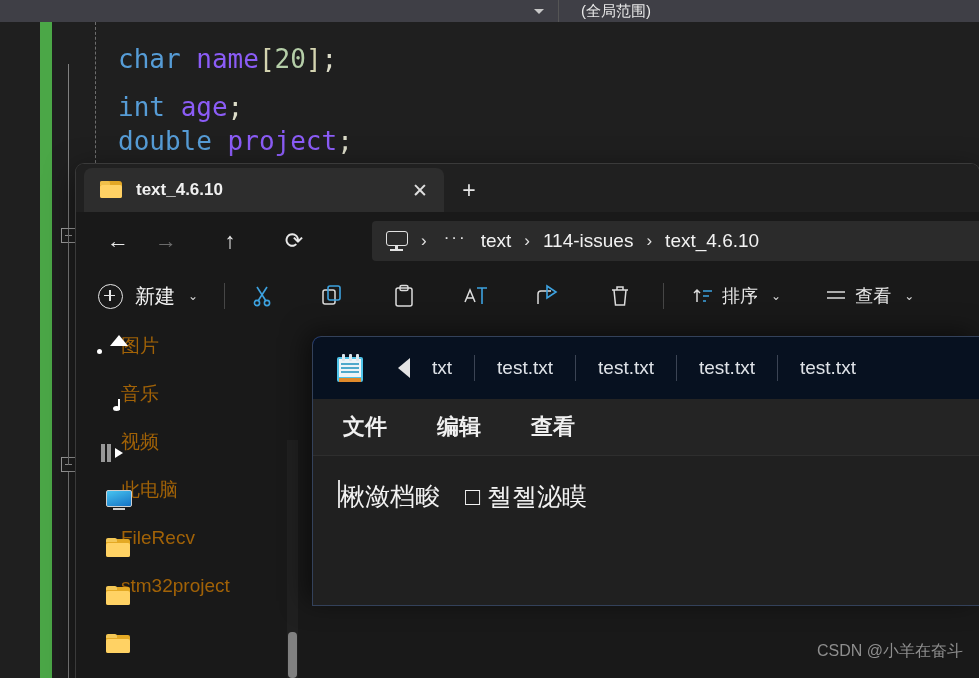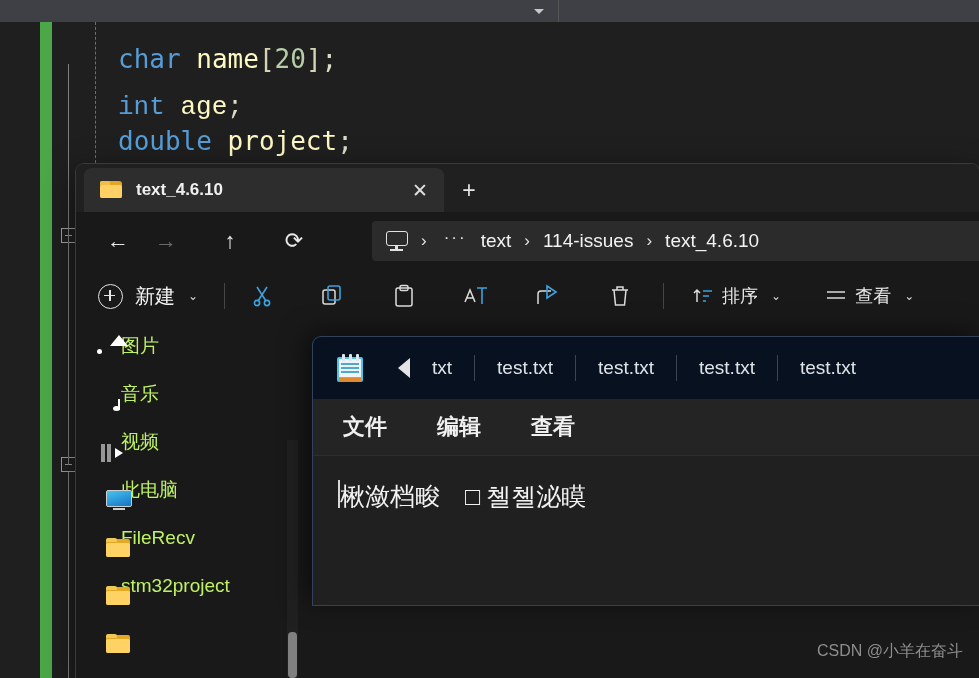--- a/index.html
+++ b/index.html
@@ -22,21 +22,21 @@
   #vs-editor{position:absolute;left:0;top:22px;width:979px;height:656px;background:#1f1f1f;}
   .vs-green-bar{position:absolute;left:40px;top:0;width:12px;height:656px;background:#4ba747;}
   .gutter-line{position:absolute;left:68px;width:1px;background:#808080;}
   .collapse-box{position:absolute;width:15px;height:15px;border:1px solid #a0a0a0;
       box-sizing:border-box;background:transparent;}
   .collapse-box::before{content:"";position:absolute;left:3px;top:6px;width:7px;height:1px;background:#a0a0a0;}
   .vs-dashed{position:absolute;left:95px;width:0;border-left:1px dashed #6e6e6e;}
   .code-line{position:absolute;left:118px;white-space:pre;
       font-family:"DejaVu Sans Mono","Liberation Mono",monospace;font-size:26px;letter-spacing:0px;}
   .kw{color:#569cd6;}
-  .id{color:#fef9c3;}
+  .id{color:#8b5cf6;}
   .brk{color:#d4d4b0;}
   .num{color:#b5cea8;}
   .pun{color:#dcdcc8;}
   .brace{color:#dcdcc8;}
 
   
   #explorer{position:absolute;left:76px;top:164px;width:903px;height:514px;
       background:#191919;border-radius:8px 8px 0 0;overflow:hidden;
       box-shadow:0 0 0 1px #3a3a3a, 0 8px 30px rgba(0,0,0,.55);}
   #exp-tabstrip{position:absolute;left:0;top:0;width:903px;height:48px;background:#202020;}
@@ -71,21 +71,21 @@
   .plus-circle{width:23px;height:23px;border:1.7px solid #e6e6e6;border-radius:50%;position:relative;margin-right:12px;}
   .plus-circle::before{content:"";position:absolute;left:5px;top:10px;width:11px;height:1.7px;background:#e6e6e6;}
   .plus-circle::after{content:"";position:absolute;left:10px;top:5px;width:1.7px;height:11px;background:#e6e6e6;}
   #new-label{color:#f2f2f2;font-size:20px;}
   .caret-sm{margin-left:13px;color:#d6d6d6;font-size:12px;}
   .tb-sep{width:1px;height:26px;background:#464646;margin:0 14px;}
   .tb-ico{width:46px;height:38px;display:flex;align-items:center;justify-content:center;position:relative;}
   .tb-text{color:#e8e8e8;font-size:18px;display:flex;align-items:center;}
   #exp-sidebar{position:absolute;left:0;top:158px;width:296px;height:356px;background:#191919;}
   .side-item{position:relative;height:48px;display:flex;align-items:center;padding-left:30px;box-sizing:border-box;}
-  .side-label{color:#bef264;font-size:19px;margin-left:15px;white-space:nowrap;}
+  .side-label{color:#a16207;font-size:19px;margin-left:15px;white-space:nowrap;}
   .pin{position:absolute;right:26px;top:14px;width:18px;height:20px;}
   .pic-ico{width:24px;height:21px;background:linear-gradient(160deg,#3ba2e8,#1e7fd4);border-radius:2px;position:relative;overflow:hidden;}
   .pic-ico::before{content:"";position:absolute;left:4px;bottom:0;border-left:9px solid transparent;border-right:9px solid transparent;border-bottom:11px solid #ffffff;}
   .pic-ico::after{content:"";position:absolute;right:4px;top:3px;width:5px;height:5px;border-radius:50%;background:#ffffff;}
   .mus-ico{width:24px;height:24px;border-radius:50%;background:radial-gradient(circle at 35% 30%,#f28a8a,#e0567f);position:relative;}
   .mus-ico::before{content:"";position:absolute;left:12px;top:5px;width:2px;height:11px;background:#fff;}
   .mus-ico::after{content:"";position:absolute;left:7px;top:12px;width:7px;height:5px;border-radius:50%;background:#fff;}
   .vid-ico{width:24px;height:22px;background:linear-gradient(160deg,#b565f0,#8a38d8);border-radius:3px;position:relative;}
   .vid-ico::before{content:"";position:absolute;left:9px;top:6px;border-left:8px solid #fff;border-top:5px solid transparent;border-bottom:5px solid transparent;}
   .vid-ico .strip{position:absolute;top:2px;width:4px;height:18px;background:rgba(255,255,255,.55);}
@@ -111,52 +111,55 @@
   .np-ico .bar{position:absolute;left:2px;top:24px;width:22px;height:4px;background:#e08a2b;}
   .np-back-arrow{margin-left:35px;width:0;height:0;border-top:10px solid transparent;border-bottom:10px solid transparent;border-right:12px solid #e4e4e4;flex:0 0 auto;}
   .np-tab{color:#dfe3e8;font-size:19px;padding:0 22px;white-space:nowrap;}
   .np-tabsep{width:1px;height:26px;background:#3b4454;flex:0 0 auto;}
   #np-menubar{position:absolute;left:0;top:62px;width:666px;height:56px;background:#242424;
       display:flex;align-items:center;border-bottom:1px solid #2e2e2e;}
   .np-menu{color:#f0f0f0;font-size:22px;padding:0 20px;margin-left:10px;font-weight:bold;}
   #np-content{position:absolute;left:0;top:119px;width:666px;height:222px;background:#202020;}
   #np-caret{position:absolute;left:25px;top:24px;width:2px;height:28px;background:#d8d8d8;}
   #np-text{position:absolute;left:27px;top:24px;color:#f2f2f2;font-size:25px;white-space:pre;
-      font-family:Liberation Serif, serif;}
+      font-family:Liberation Sans, sans-serif;}
   #watermark{position:absolute;right:16px;bottom:16px;color:#8e8e8e;font-size:16px;white-space:nowrap;}
   .ico-stroke{stroke:#dcdcdc;stroke-width:1.5;fill:none;}
   .ico-accent{stroke:#3da2e0;stroke-width:1.6;fill:none;}
 </style>
 </head>
 <body>
 
 <div id="vs-root">
 
   <div id="vs-navbar">
     <div class="nav-seg" id="vs-nav-left">
       <span></span>
       <span id="vs-nav-caret"></span>
     </div>
     <div id="vs-nav-divider"></div>
+    <div class="nav-seg" id="vs-nav-right">
+      <span>(全局范围)</span>
+    </div>
   </div>
 
   <div id="vs-editor">
     <div class="vs-green-bar"></div>
 
     <div class="gutter-line" style="top:42px;height:186px;"></div>
     <div class="collapse-box" style="left:61px;top:206px;"></div>
     <div class="collapse-box" style="left:61px;top:435px;"></div>
     <div class="gutter-line" style="top:213px;height:230px;"></div>
     <div class="gutter-line" style="top:450px;height:206px;"></div>
 
     <div class="vs-dashed" style="top:0px;height:146px;"></div>
 
     <div id="code-lines">
         <div class="code-line" style="top: 22px;"><span class="kw">char</span><span class="pun"> </span><span class="id">name</span><span class="brk">[</span><span class="num">20</span><span class="brk">]</span><span class="pun">;</span></div>
-        <div class="code-line" style="top: 70px; font-family: Liberation Mono, monospace;"><span class="kw">int</span><span class="pun"> </span><span class="id">age</span><span class="pun">;</span></div>
+        <div class="code-line" style="top: 70px;"><span class="kw">int</span><span class="pun"> </span><span class="id">age</span><span class="pun">;</span></div>
         <div class="code-line" style="top: 104px;"><span class="kw">double</span><span class="pun"> </span><span class="id">project</span><span class="pun">;</span></div>
         <div class="code-line" style="top: 140px;"><span class="brace">}</span></div>
       </div>
   </div>
 </div>
 
 <div id="explorer">
 
   <div id="exp-tabstrip">
     <div class="exp-tab">

